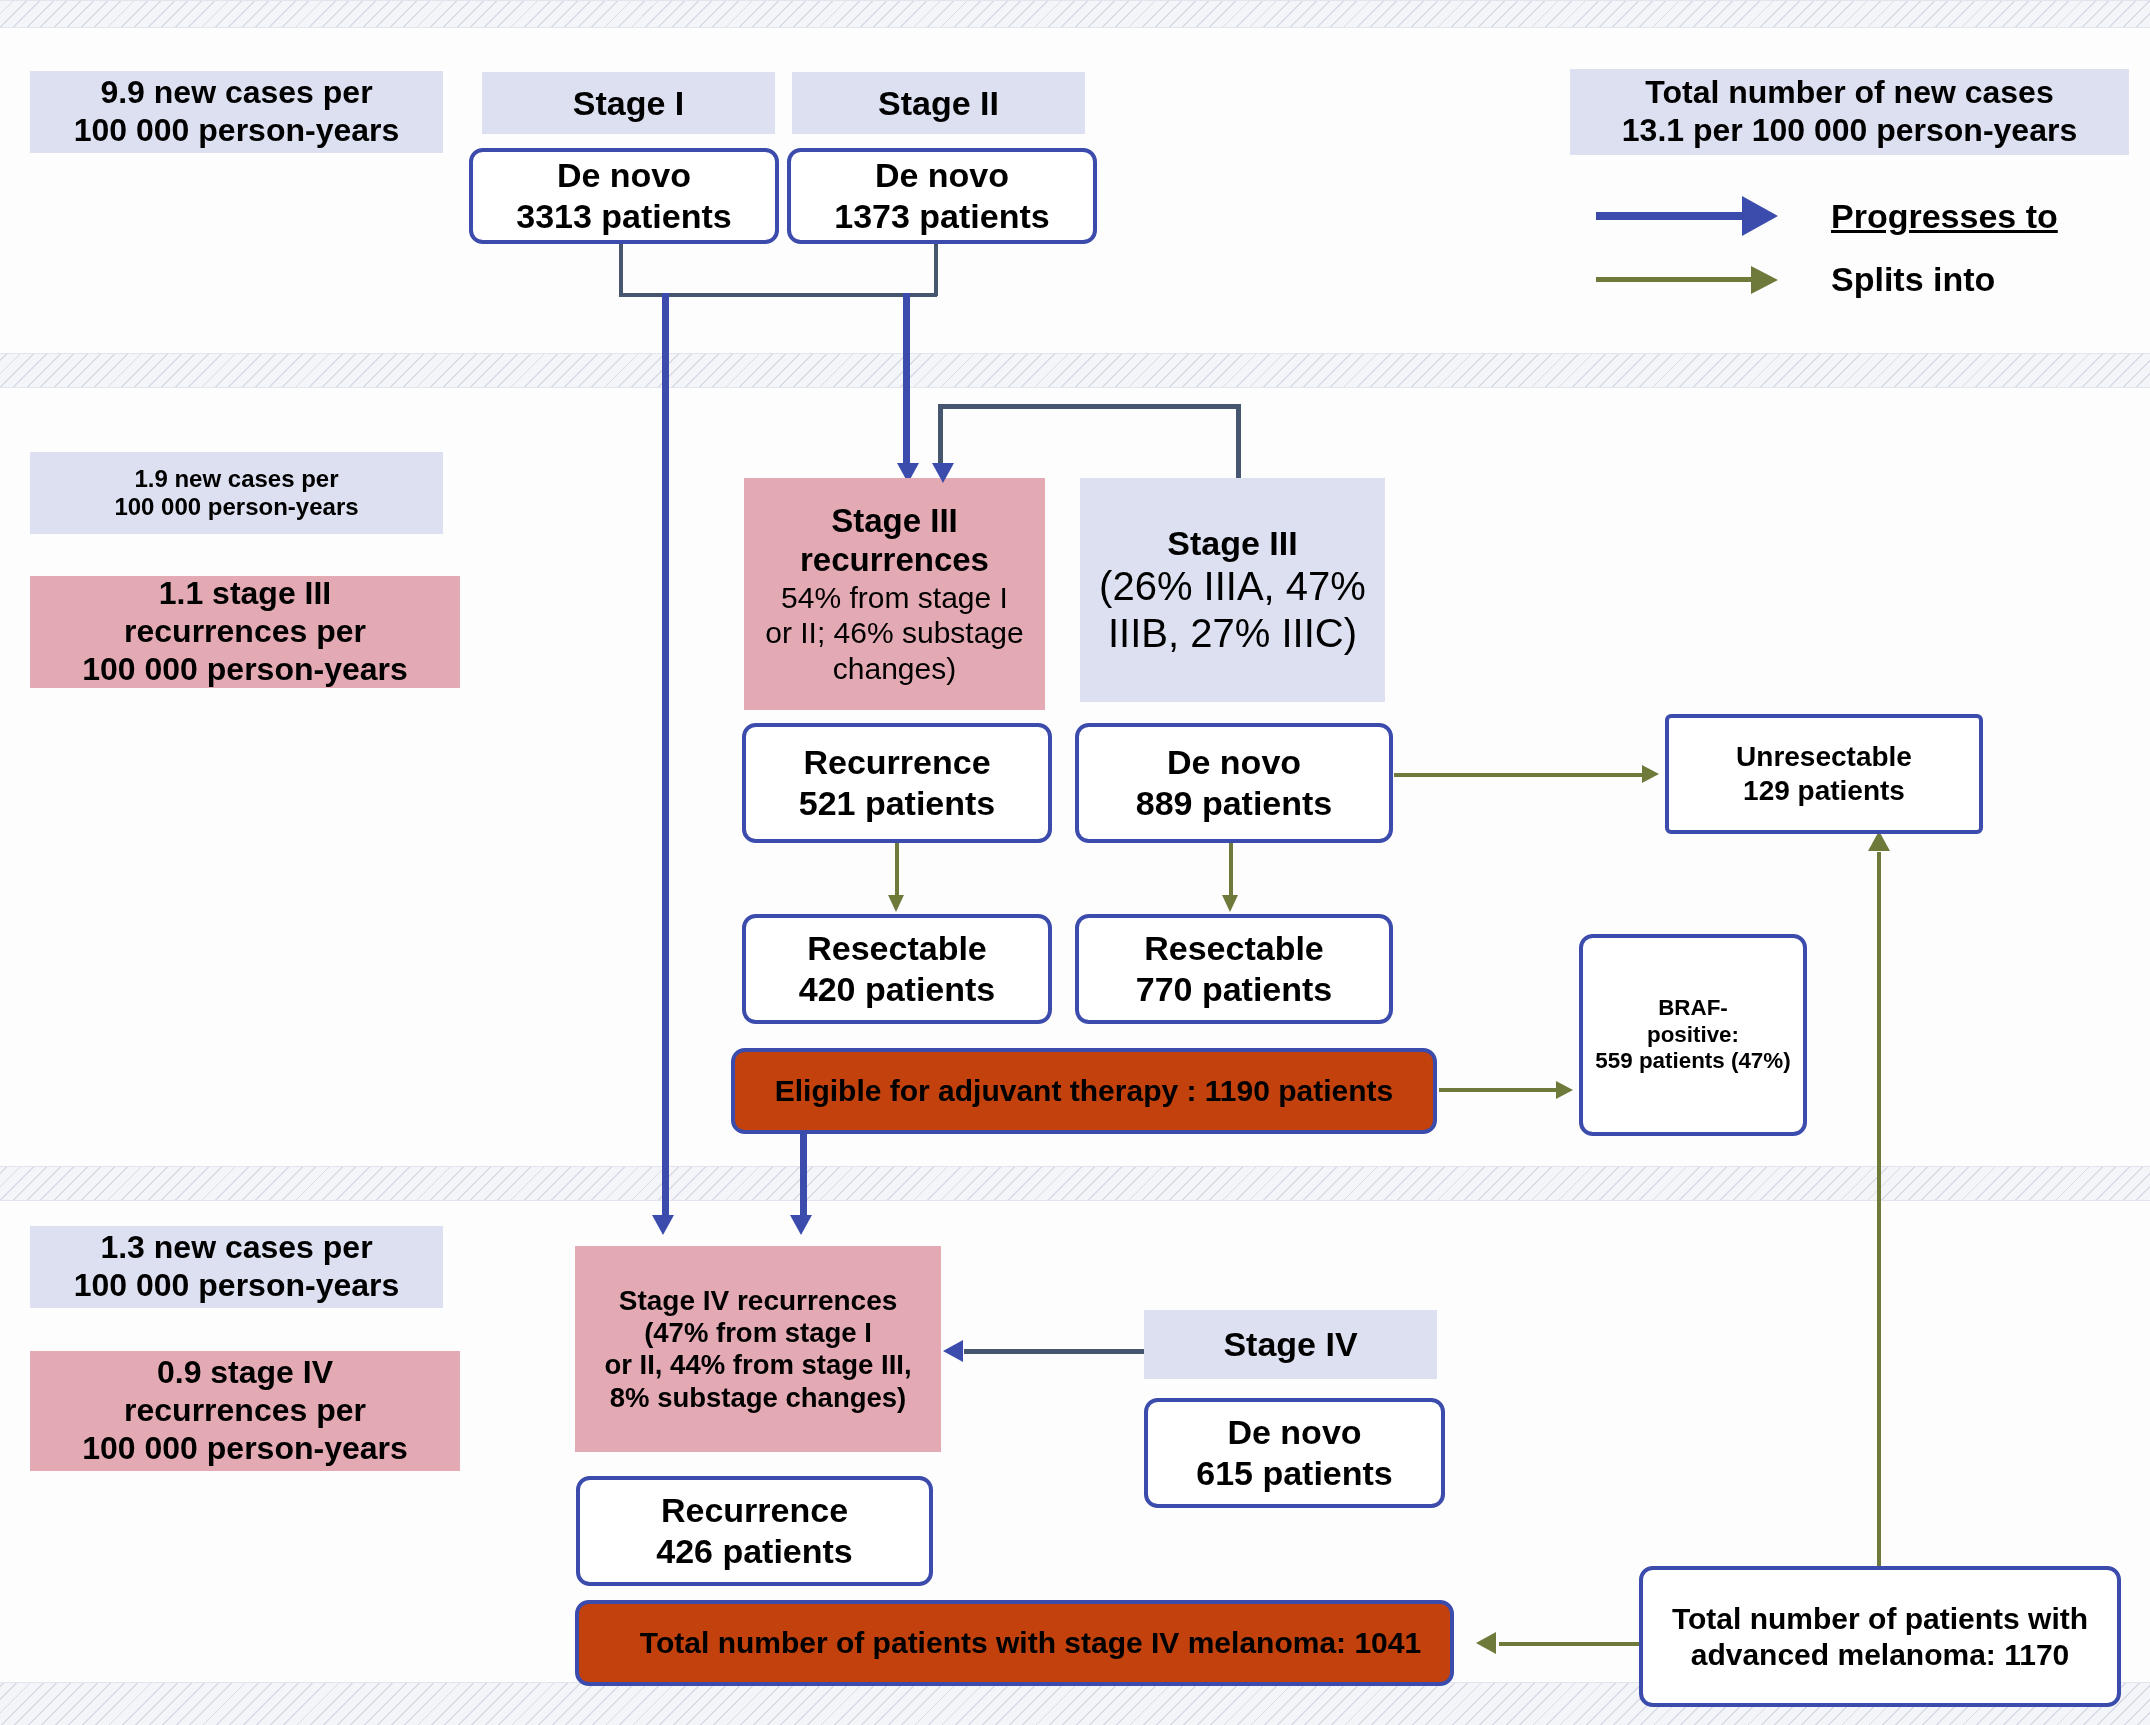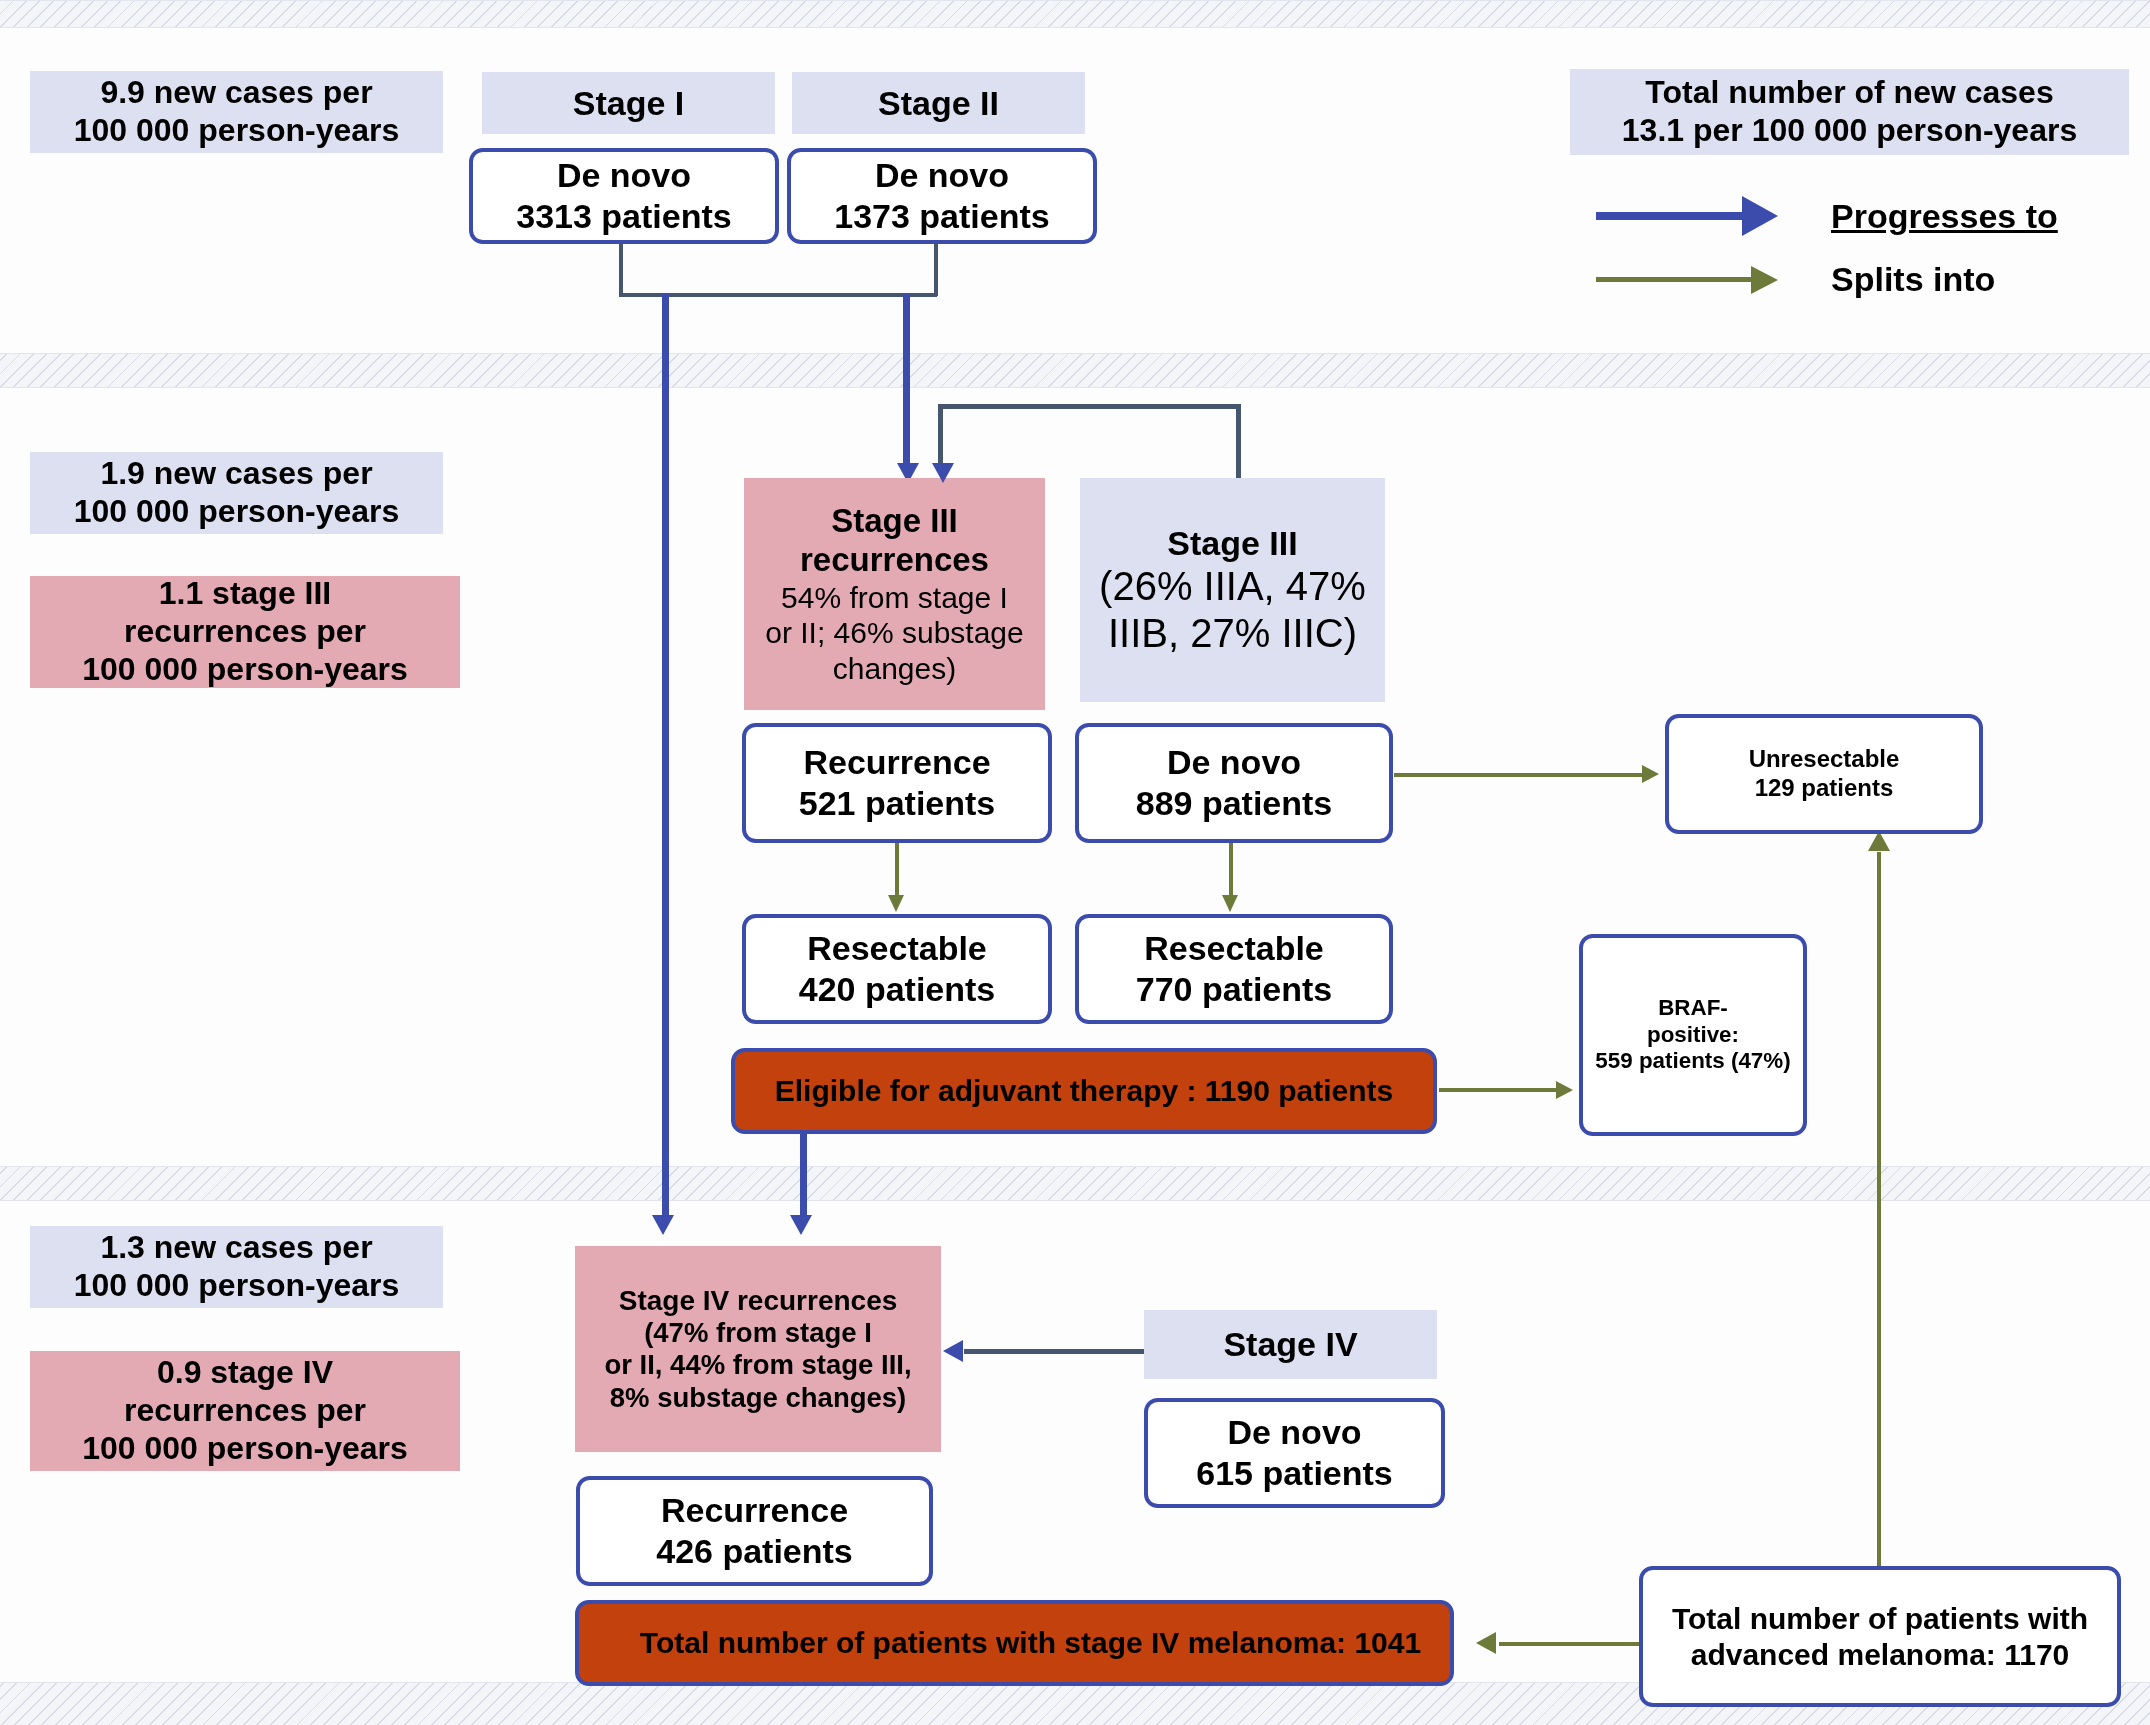--- a/index.html
+++ b/index.html
@@ -138,21 +138,21 @@
   <div class="vline-thin" style="left:619px;top:244px;width:4.3px;height:52px;"></div>
   <div class="vline-thin" style="left:934px;top:244px;width:4.3px;height:52px;"></div>
   <div class="hline-thin" style="left:619px;top:293px;width:318px;height:4.3px;"></div>
 
   <div class="vline" style="left:662px;top:293px;width:6.9px;height:926px;"></div>
   <div class="arrow-down" style="left:652px;top:1215px;"></div>
 
   <div class="vline" style="left:903px;top:293px;width:6.9px;height:176px;"></div>
   <div class="arrow-down" style="left:897px;top:463px;"></div>
 
-  <div class="flatbox blueflat t-lines" style="left:30px;top:452px;width:413px;height:82px;font-size:32px;">1.9 new cases per
+  <div class="flatbox blueflat t-lines" style="left:30px;top:452px;width:413px;height:82px;font-size:24px;">1.9 new cases per
 100 000 person-years</div>
 
   <div class="flatbox pinkflat t-lines" style="left:30px;top:576px;width:430px;height:112px;font-size:32px;">1.1 stage III
 recurrences per
 100 000 person-years</div>
 
   <div class="flatbox pinkflat" style="left:744px;top:478px;width:301px;height:232px;font-size:29px;flex-direction:column;">
     <span class="t-lines" style="font-weight:bold;font-size:33px;">Stage III
 recurrences</span>
     <span class="t-lines" style="font-weight:normal;font-size:30px;">54% from stage I
@@ -170,21 +170,21 @@
   <div class="hline-thin" style="left:938px;top:404px;width:303px;height:5.2px;"></div>
   <div class="vline-thin" style="left:1236px;top:404px;width:5.2px;height:77px;"></div>
   <div class="arrow-down" style="left:932px;top:463px;"></div>
 
   <div class="roundbox t-lines" style="left:742px;top:723px;width:310px;height:120px;font-size:34px;">Recurrence
 521 patients</div>
 
   <div class="roundbox t-lines" style="left:1075px;top:723px;width:318px;height:120px;font-size:34px;">De novo
 889 patients</div>
 
-  <div class="roundbox t-lines" style="left:1665px;top:714px;width:318px;height:120px;font-size:24px;">Unresectable
+  <div class="roundbox t-lines" style="left:1665px;top:714px;width:318px;height:120px;font-size:28px;border-radius:6px;">Unresectable
 129 patients</div>
 
   <div class="gline" style="left:1394px;top:773px;width:251px;height:4.3px;"></div>
   <div class="arrow-right-g" style="left:1642px;top:765px;"></div>
 
   <div class="gline" style="left:895px;top:843px;width:4.3px;height:57px;"></div>
   <div class="arrow-down-sm" style="left:888px;top:895px;"></div>
 
   <div class="gline" style="left:1229px;top:843px;width:4.3px;height:57px;"></div>
   <div class="arrow-down-sm" style="left:1222px;top:895px;"></div>

